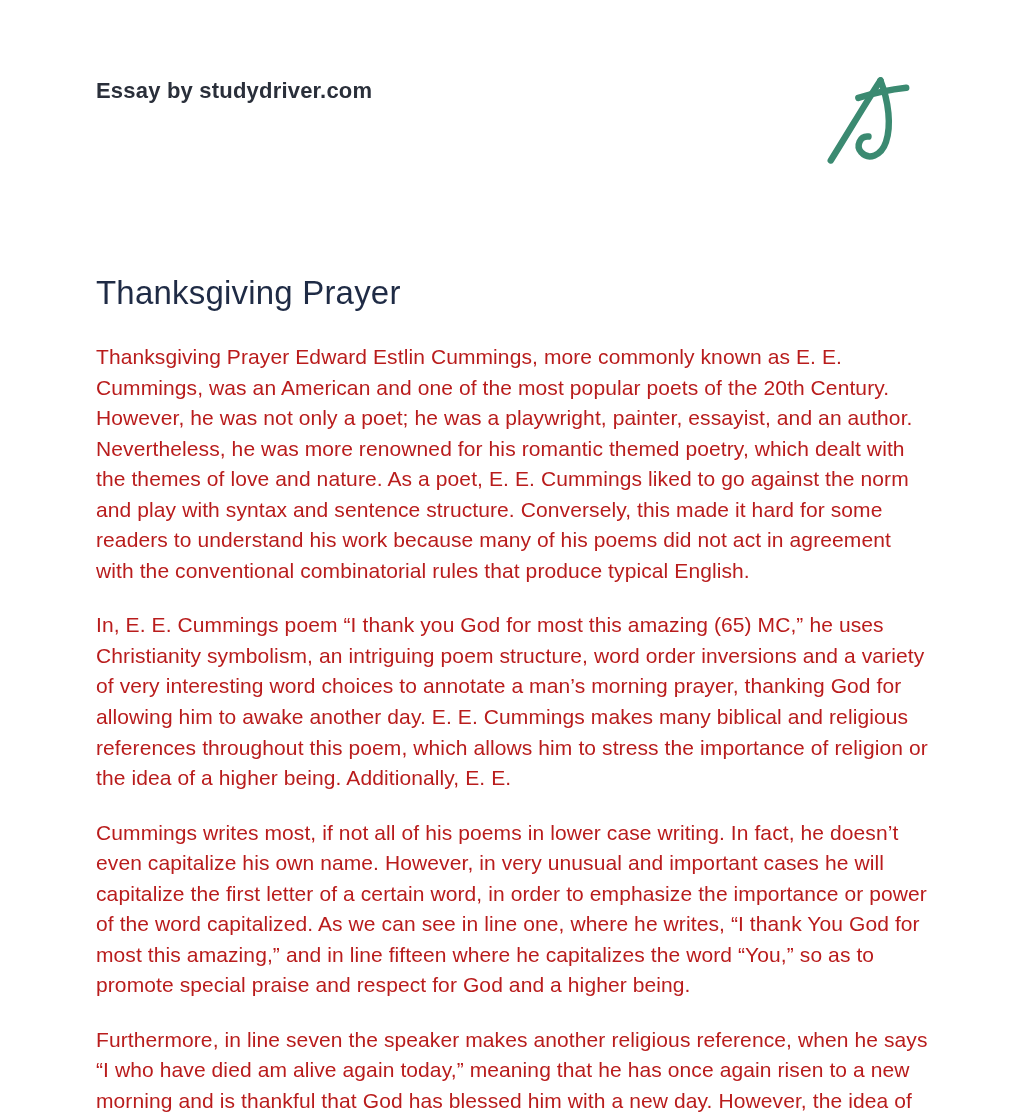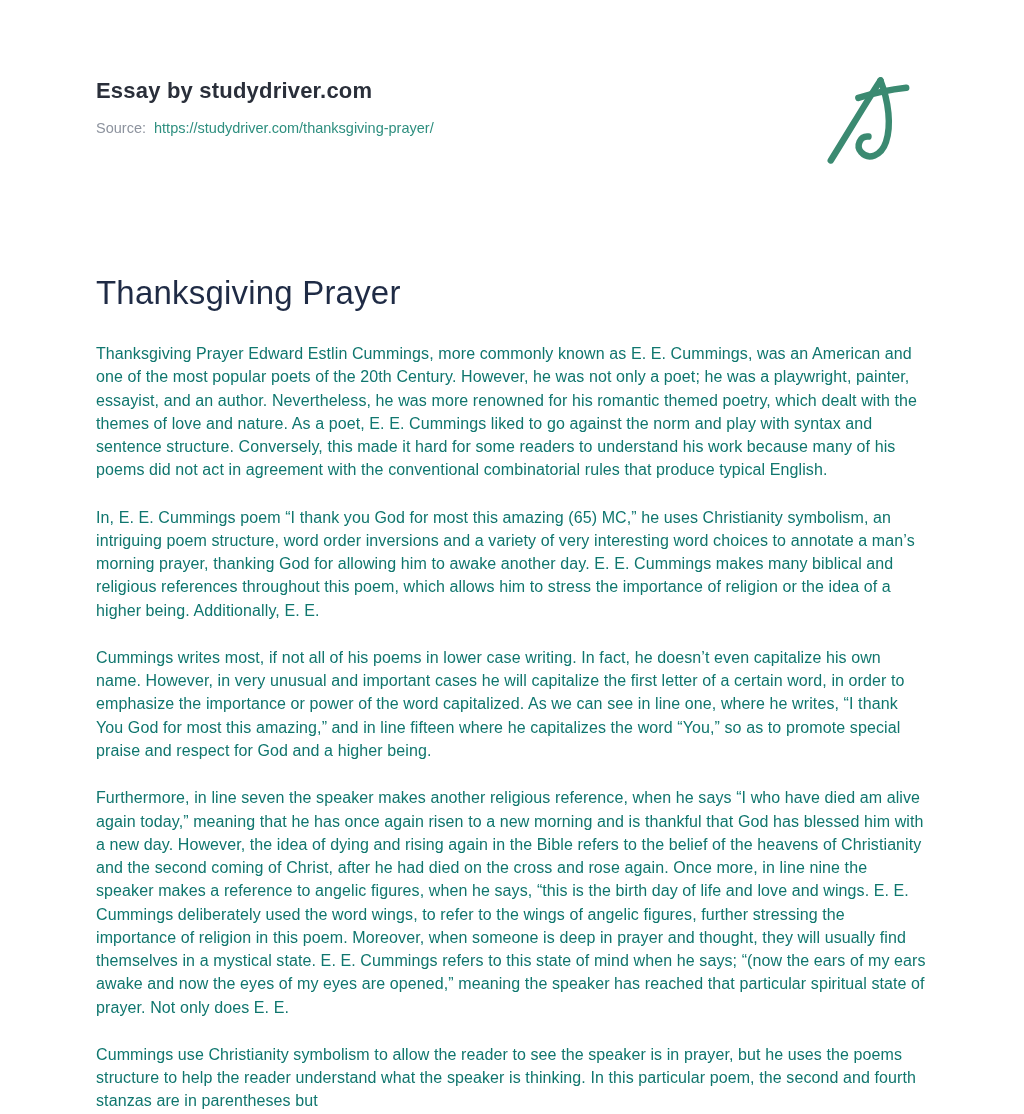--- a/index.html
+++ b/index.html
@@ -45,39 +45,35 @@
   }
   .doc-title {
     margin-top: 108px;
     font-size: 33px;
     font-weight: 400;
     color: #1f2b45;
     letter-spacing: 0.2px;
   }
   .doc-body { margin-top: 30px; }
   .doc-body p {
-    font-size: 16px;
+    font-size: 21px;
     line-height: 1.455;
-    color: #0f766e;
+    color: #b91c1c;
     margin-bottom: 24px;
     letter-spacing: 0.1px;
   }
 </style>
 </head>
 <body>
 
 <div class="page">
 
   <div class="header-row">
     <div class="header-left">
       <div class="essay-by">Essay by studydriver.com</div>
-      <div class="source-line">
-        <span class="source-label">Source:</span>
-        <a class="source-link" href="#">https://studydriver.com/thanksgiving-prayer/</a>
-      </div>
     </div>
 
     <div class="logo">
       <svg viewBox="0 0 110 100" width="104" height="92" aria-hidden="true">
         <g fill="none" stroke="#3b8a71" stroke-width="7" stroke-linecap="round">
           <path d="M8 94 C28 62 48 28 62 7"></path>
           <path d="M62 7 C71 30 74 56 68 74 C63 89 49 94 41 85 C35 78 40 67 49 68"></path>
           <path d="M38 26 C54 21 72 17 90 15"></path>
         </g>
       </svg>

